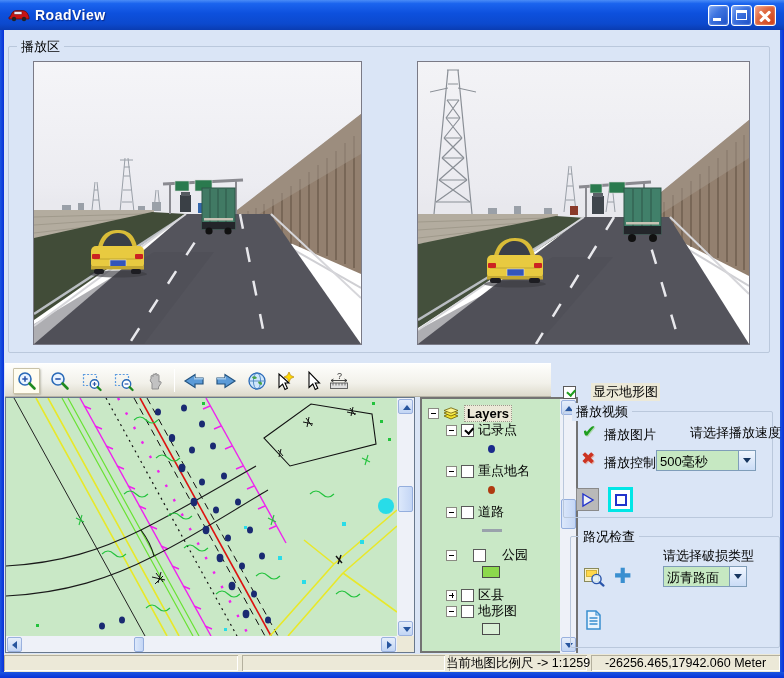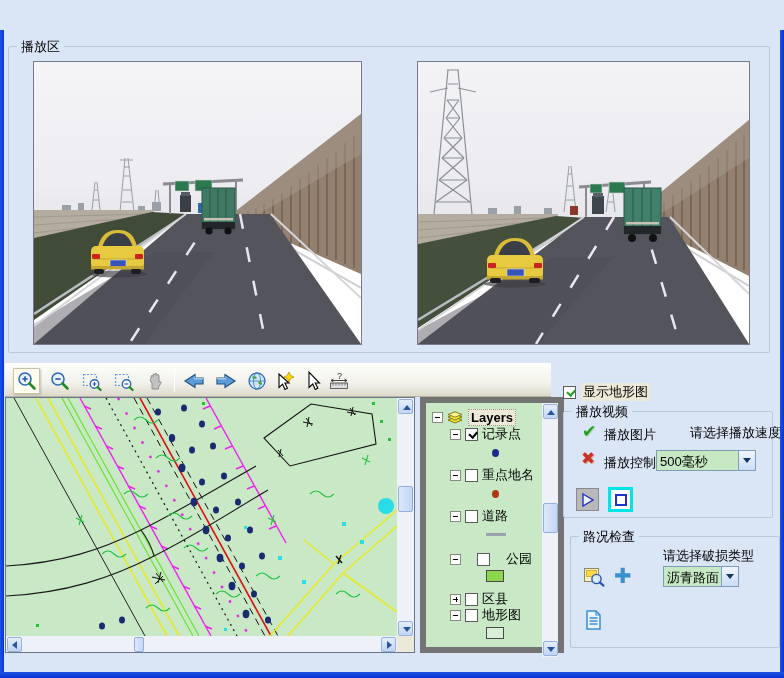--- a/index.html
+++ b/index.html
@@ -43,36 +43,36 @@
   .sb .arrow{position:absolute;width:15px;height:15px;background:linear-gradient(180deg,#e6eefb,#c2d5f4);
     border:1px solid #9ab1de;border-radius:2px;}
   .sb .thumb{position:absolute;background:linear-gradient(90deg,#dce8fb,#c4d6f5);border:1px solid #94aedd;border-radius:2px;}
   .tri{width:0;height:0;position:absolute;}
   .tri.up{left:3.5px;top:5px;border-left:4px solid transparent;border-right:4px solid transparent;border-bottom:5px solid #27559e;}
   .tri.dn{left:3.5px;top:5px;border-left:4px solid transparent;border-right:4px solid transparent;border-top:5px solid #27559e;}
   .tri.lf{left:4px;top:3.5px;border-top:4px solid transparent;border-bottom:4px solid transparent;border-right:5px solid #27559e;}
   .tri.rt{left:5px;top:3.5px;border-top:4px solid transparent;border-bottom:4px solid transparent;border-left:5px solid #27559e;}
   .sb-corner{position:absolute;right:0;bottom:0;width:17px;height:16px;background:#ece9d8;}
   
-  .tree{position:absolute;left:420px;top:397px;width:144px;height:256px;background:#c9e8c6;border:6px solid #737373;}
+  .tree{position:absolute;left:420px;top:397px;width:158px;height:256px;background:#c9e8c6;border:2px solid #737373;}
   .trow{position:absolute;height:16px;display:flex;align-items:center;font-size:13px;color:#000;}
   .ebox{width:11px;height:11px;background:#fff;border:1px solid #8a8a82;position:relative;flex:none;}
   .ebox .h{position:absolute;left:2px;top:4.5px;width:5px;height:1px;background:#000;}
   .ebox .v{position:absolute;left:4.5px;top:2px;width:1px;height:5px;background:#000;}
   .cbox{width:13px;height:13px;background:#fff;border:1px solid #5a5a5a;position:relative;flex:none;}
   .cbox.checked::after{content:"";position:absolute;left:2.5px;top:2px;width:6px;height:3.5px;
     border-left:2px solid #000;border-bottom:2px solid #000;transform:rotate(-48deg);}
   .cbox.green.checked::after{border-color:#1f9e1f;}
   .tree .root-label{font-weight:bold;background:#ece9d8;padding:0 2px;border:1px dotted #9a9a8a;}
   .sym{position:absolute;}
   .sym.dot{width:7px;height:8px;border-radius:50%;}
   .sym.line{width:20px;height:3px;background:#9aa2ac;}
   .sym.rect{width:18px;height:12px;border:1px solid #4a4a4a;}
   
-  .chk-row{position:absolute;display:flex;align-items:center;gap:5px;font-size:13px;}
+  .chk-row{position:absolute;display:flex;align-items:center;gap:15px;font-size:13px;}
   .chk-row .lbl{background:#ece9d8;padding:0 2px;}
   .combo{position:absolute;height:21px;background:#c6e8c2;border:1px solid #7f9db9;font-size:13px;}
   .combo .val{position:absolute;left:3px;top:2px;color:#000;}
   .combo .dd{position:absolute;right:0;top:0;width:17px;height:19px;
     background:linear-gradient(180deg,#f0f6fe,#cadcf6);border-left:1px solid #7f9db9;}
   .combo .dd::after{content:"";position:absolute;left:4px;top:7px;border-left:4px solid transparent;
     border-right:4px solid transparent;border-top:5px solid #16355f;}
   .icon-check{font-size:17px;font-weight:bold;color:#1f9e1f;text-shadow:1px 1px 0 #b0d8b0;}
   .icon-xmark{font-size:17px;font-weight:bold;color:#cc3322;text-shadow:1px 1px 0 #e0b0a8;}
   .icon-plus{font-size:21px;font-weight:bold;color:#3a8fd0;}
@@ -85,20 +85,41 @@
   
   .statusbar{position:absolute;left:4px;top:654px;width:776px;height:18px;background:#ece9d8;}
   .spanel{position:absolute;top:1px;height:16px;background:#ece9d8;font-size:12.5px;color:#000;
     box-shadow:inset 1px 1px 0 #b4b09e, inset -1px -1px 0 #ffffff;display:flex;align-items:center;justify-content:center;white-space:nowrap;}
 </style>
 </head>
 <body>
 
 <div id="window">
 
+  <div class="titlebar">
+    <svg class="app-icon" viewBox="0 0 22 14">
+      <path d="M2,9 L4,5 C5,3 7,2.5 10,2.5 L14,2.5 C17,2.5 19,4 20,6.5 L21,9 L21,11 L1,11 L1,9 Z" fill="#c81414" stroke="#5a0606" stroke-width="0.7"></path>
+      <rect x="6" y="3.5" width="8" height="3" rx="1" fill="#e8e8f4" stroke="#5a0606" stroke-width="0.5"></rect>
+      <circle cx="6" cy="11" r="2.2" fill="#222"></circle>
+        <circle cx="16" cy="11" r="2.2" fill="#222"></circle>
+    </svg>
+    <span class="title-text">RoadView</span>
+    <div class="tbtns">
+      <div class="tbtn">
+          <span class="g-min"></span>
+        </div>
+      <div class="tbtn">
+          <span class="g-max"></span>
+        </div>
+      <div class="tbtn close">
+          <span class="x1"></span>
+          <span class="x2"></span>
+        </div>
+    </div>
+  </div>
   <div class="edge l"></div>
   <div class="edge r"></div>
   <div class="edge b"></div>
 
   <div class="groupbox" style="left:8px;top:46px;width:762px;height:307px;">
     <span class="glabel">播放区</span>
   </div>
 
   <div class="photo" style="left:33px;top:61px;width:329px;height:284px;">
     <svg width="327" height="282" viewBox="0 0 327 282">
@@ -602,32 +623,42 @@
       </svg>
     </div>
     <div class="stop-btn" style="left:44px;top:75px;">
       <span class="sq"></span>
     </div>
   </div>
 
   <div class="groupbox" style="left:563px;top:536px;width:210px;height:112px;margin-left:7px;">
     <span class="glabel">路况检查</span>
     <span class="lab13" style="left:92px;top:10px;">请选择破损类型</span>
-    <div class="combo" style="left:92px;top:29px;width:76px;">
+    <div class="combo" style="left:92px;top:29px;width:84px;">
       <span class="val">沥青路面</span>
       <span class="dd"></span>
     </div>
     <svg style="position:absolute;left:12px;top:29px;" width="23" height="22" viewBox="0 0 23 22">
       <rect x="1.5" y="2.5" width="14" height="13" fill="#f6f0cc" stroke="#8a8a5a" stroke-width="1"></rect>
       <rect x="3.5" y="4.5" width="10" height="6" fill="#ffd84a" stroke="#c8a018" stroke-width="0.7"></rect>
       <circle cx="13.5" cy="13" r="4.6" fill="#ddeeff" fill-opacity="0.85" stroke="#2a55aa" stroke-width="1.4"></circle>
       <path d="M16.8,16.4 L20.5,19.6" stroke="#2a55aa" stroke-width="2.2" stroke-linecap="round"></path>
     </svg>
     <span class="icon-plus" style="position:absolute;left:43px;top:27px;">✚</span>
     <svg style="position:absolute;left:14px;top:73px;" width="17" height="21" viewBox="0 0 17 21">
       <path d="M2,1 L11,1 L15,5 L15,19 L2,19 Z" fill="#eaf4fd" stroke="#3a8fd0" stroke-width="1.5"></path>
       <path d="M11,1 L11,5 L15,5" fill="none" stroke="#3a8fd0" stroke-width="1.2"></path>
       <path d="M4.5,8 L12.5,8 M4.5,11 L12.5,11 M4.5,14 L12.5,14" stroke="#3a8fd0" stroke-width="1.3"></path>
     </svg>
   </div>
 
+  <div class="statusbar">
+    <div class="spanel" style="left:0;width:234px;"></div>
+    <div class="spanel" style="left:238px;width:203px;"></div>
+    <div class="spanel" style="left:445px;width:138px;">
+      <span>当前地图比例尺 -&gt; 1:1259</span>
+    </div>
+    <div class="spanel" style="left:587px;width:189px;">
+      <span>-26256.465,17942.060 Meter</span>
+    </div>
+  </div>
 
 </div>
 
 </body></html>

